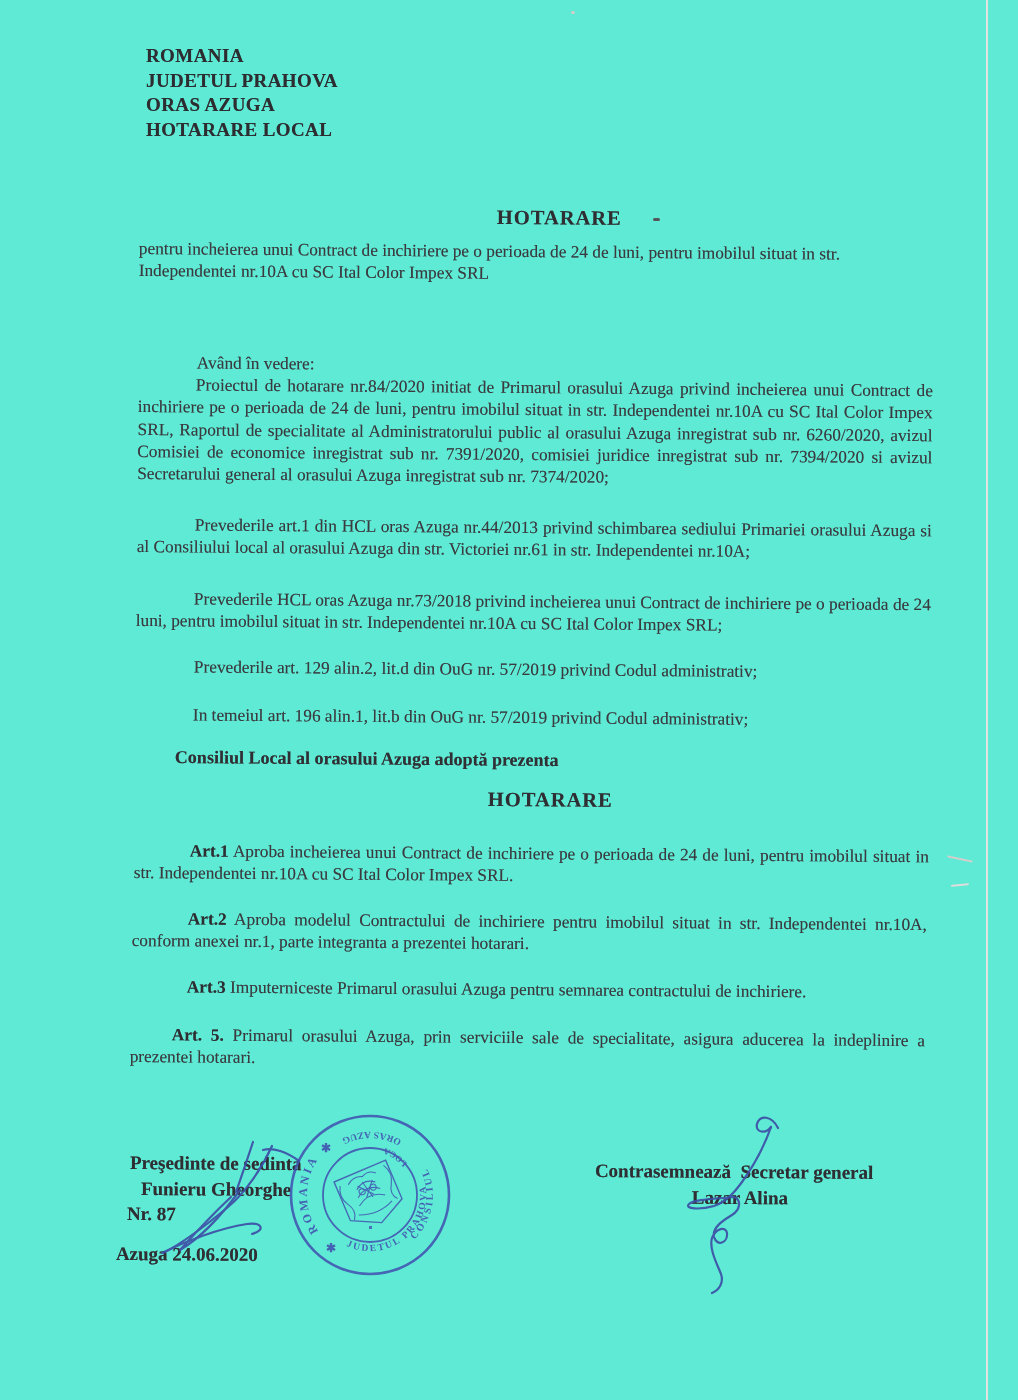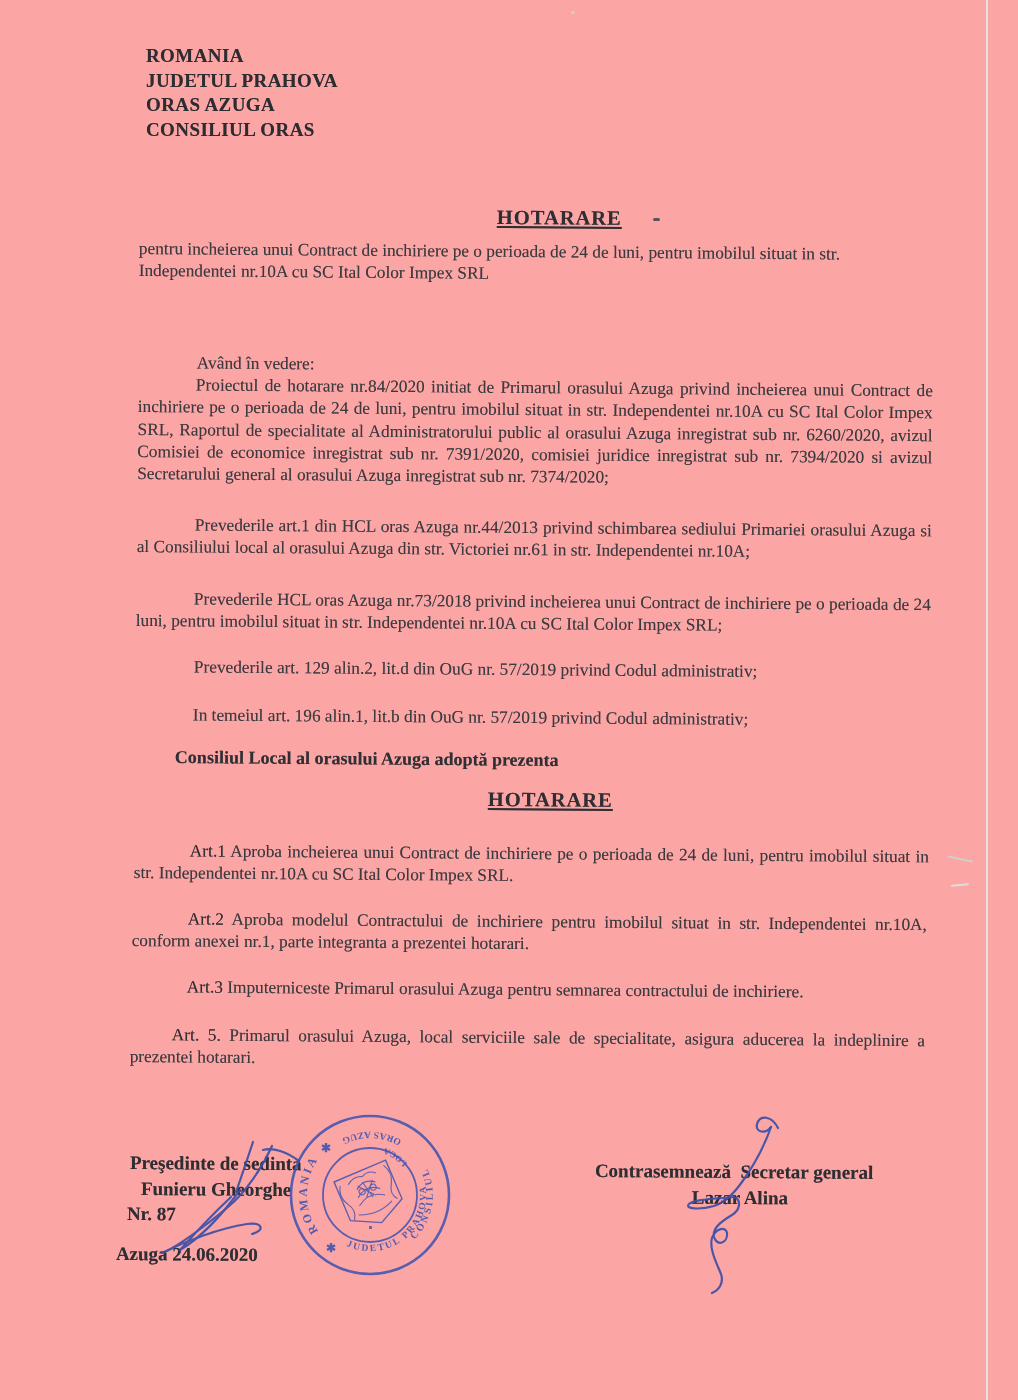--- a/index.html
+++ b/index.html
@@ -1,84 +1,84 @@
 <!DOCTYPE html>
 <html><head>
 <meta charset="utf-8">
 <style>
   html,body{margin:0;padding:0;background:#e8e8e6;}
   #page{
     position:relative;width:1018px;height:1400px;margin:0 auto;
-    background:#fca5a5;overflow:hidden;
+    background:#5eead4;overflow:hidden;
     font-family:"Liberation Serif","DejaVu Serif",serif;
     color:#38383d;
   }
   .abs{position:absolute;}
   .hdr-line{
     font-weight:bold;font-size:19px;line-height:24.6px;color:#2d2d31;
     letter-spacing:0.4px;text-shadow:0 0 0.5px rgba(50,50,55,.55);
   }
   .doc-heading{
     font-weight:bold;font-size:20.5px;color:#2e2e33;letter-spacing:1px;
     text-shadow:0 0 0.5px rgba(50,50,55,.5);
   }
   .para{
     width:795px;font-size:17.3px;line-height:22.3px;text-align:justify;
     color:#3a3a3f;transform:rotate(0.45deg);transform-origin:0 0;
     text-shadow:0 0 0.45px rgba(58,58,63,.5);
   }
   .noj{text-align:left;}
   .bold{font-weight:bold;color:#2f2f34;}
-  .art-label{font-weight:normal;color:#2d2d32;}
+  .art-label{font-weight:bold;color:#2d2d32;}
   .sig-text{
     font-weight:bold;font-size:19px;color:#2e2e33;
     text-shadow:0 0 0.5px rgba(50,50,55,.5);
     transform:rotate(0.4deg);transform-origin:0 0;
   }
   .pre{white-space:pre;}
-  .tilt{transform:rotate(0.45deg);transform-origin:0 0;text-decoration:underline;}
+  .tilt{transform:rotate(0.45deg);transform-origin:0 0;}
   
   .scan-vline{position:absolute;left:986px;top:0;width:2px;height:1400px;background:#e2e2df;}
   .mark{position:absolute;background:#cfcfcc;border-radius:2px;}
 </style>
 </head>
 <body>
 
 <div id="page">
 
   <div class="scan-vline"></div>
   <div class="mark" style="left:571px;top:11px;width:4px;height:3px;"></div>
   <div class="mark" style="left:947px;top:858px;width:26px;height:2px;transform:rotate(12deg);"></div>
   <div class="mark" style="left:951px;top:884px;width:18px;height:2px;transform:rotate(-6deg);background:#dddddb;"></div>
 
   <div class="abs" style="left:146px;top:44px;">
     <div class="hdr-line">ROMANIA</div>
     <div class="hdr-line">JUDETUL PRAHOVA</div>
     <div class="hdr-line">ORAS AZUGA</div>
-    <div class="hdr-line">CONSILIUL ORAS</div>
+    <div class="hdr-line">HOTARARE LOCAL</div>
   </div>
 
   <div class="abs doc-heading tilt" style="left:497px;top:206px;">HOTARARE</div>
   <div class="mark" style="left:653px;top:218px;width:7px;height:3px;background:#55555a;"></div>
   <div class="abs para noj" style="left:139px;top:238px;">pentru incheierea unui Contract de inchiriere pe o perioada de 24 de luni, pentru imobilul situat in str. Independentei nr.10A cu SC Ital Color Impex SRL</div>
 
   <div class="abs para noj" style="left:139px;top:352px;text-indent:58px;">Având în vedere:</div>
   <div class="abs para" style="left:138px;top:374px;text-indent:58px;">Proiectul de hotarare nr.84/2020 initiat de Primarul orasului Azuga privind incheierea unui Contract de inchiriere pe o perioada de 24 de luni, pentru imobilul situat in str. Independentei nr.10A cu SC Ital Color Impex SRL, Raportul de specialitate al Administratorului public al orasului Azuga inregistrat sub nr. 6260/2020, avizul Comisiei de economice inregistrat sub nr. 7391/2020, comisiei juridice inregistrat sub nr. 7394/2020 si avizul Secretarului general al orasului Azuga inregistrat sub nr. 7374/2020;</div>
   <div class="abs para" style="left:137px;top:514px;text-indent:58px;">Prevederile art.1 din HCL oras Azuga nr.44/2013 privind schimbarea sediului Primariei orasului Azuga si al Consiliului local al orasului Azuga din str. Victoriei nr.61 in str. Independentei nr.10A;</div>
   <div class="abs para" style="left:136px;top:588px;text-indent:58px;">Prevederile HCL oras Azuga nr.73/2018 privind incheierea unui Contract de inchiriere pe o perioada de 24 luni, pentru imobilul situat in str. Independentei nr.10A cu SC Ital Color Impex SRL;</div>
   <div class="abs para noj" style="left:136px;top:656px;text-indent:58px;">Prevederile art. 129 alin.2, lit.d din OuG nr. 57/2019 privind Codul administrativ;</div>
   <div class="abs para noj" style="left:135px;top:704px;text-indent:58px;">In temeiul art. 196 alin.1, lit.b din OuG nr. 57/2019 privind Codul administrativ;</div>
 
   <div class="abs para noj bold" style="left:175px;top:746px;font-size:18px;">Consiliul Local al orasului Azuga adoptă prezenta</div>
   <div class="abs doc-heading tilt" style="left:488px;top:788px;">HOTARARE</div>
 
   <div class="abs para" style="left:134px;top:840px;text-indent:56px;"><span class="art-label">Art.1</span> <span>Aproba incheierea unui Contract de inchiriere pe o perioada de 24 de luni,  pentru imobilul situat in str. Independentei nr.10A cu SC Ital Color Impex SRL.</span></div>
   <div class="abs para" style="left:132px;top:908px;text-indent:56px;"><span class="art-label">Art.2</span>  <span>Aproba modelul Contractului de inchiriere pentru imobilul situat in str. Independentei nr.10A, conform anexei nr.1, parte integranta a prezentei hotarari.</span></div>
   <div class="abs para noj" style="left:131px;top:976px;text-indent:56px;"><span class="art-label">Art.3</span> <span>Imputerniceste Primarul orasului Azuga pentru semnarea contractului de inchiriere.</span></div>
-  <div class="abs para" style="left:130px;top:1024px;text-indent:42px;"><span class="art-label">Art. 5.</span> <span>Primarul orasului Azuga, local serviciile sale de specialitate, asigura aducerea la indeplinire a prezentei hotarari.</span></div>
+  <div class="abs para" style="left:130px;top:1024px;text-indent:42px;"><span class="art-label">Art. 5.</span> <span>Primarul orasului Azuga, prin serviciile sale de specialitate, asigura aducerea la indeplinire a prezentei hotarari.</span></div>
 
   <div class="abs sig-text" style="left:130px;top:1152px;">Preşedinte de sedinta</div>
   <div class="abs sig-text" style="left:141px;top:1178px;">Funieru Gheorghe</div>
   <div class="abs sig-text pre" style="left:595px;top:1160px;">Contrasemnează  Secretar general</div>
   <div class="abs sig-text" style="left:595px;top:1186px;width:290px;text-align:center;">Lazar Alina</div>
   <div class="abs sig-text" style="left:116px;top:1243px;">Azuga 24.06.2020</div>
   <div class="abs sig-text" style="left:127px;top:1203px;">Nr. 87</div>
 
   <svg class="abs" style="left:288px;top:1110px;" width="166" height="170" viewBox="0 0 166 170">
     <g stroke="#4254b0" fill="none" opacity="0.88">

